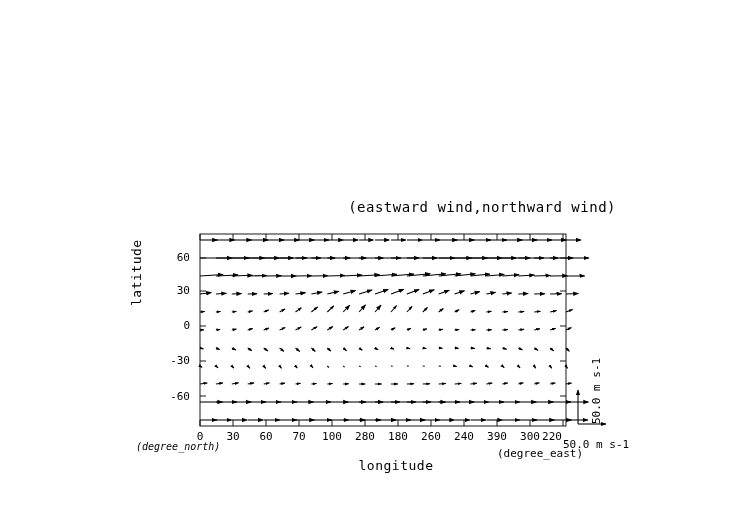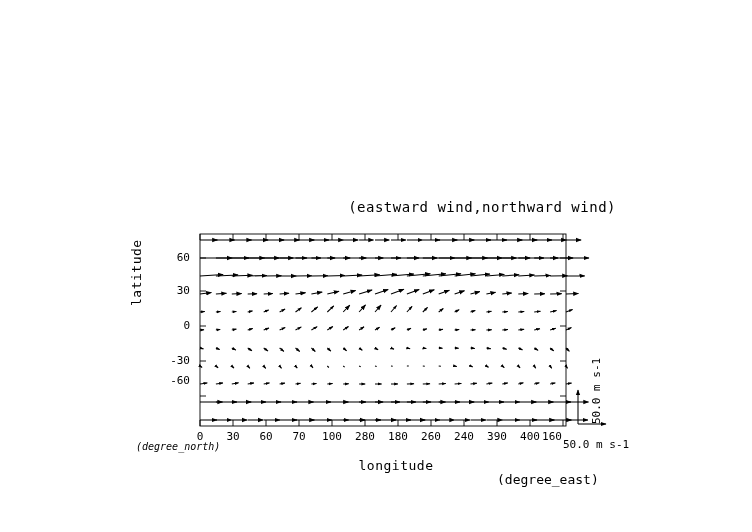--- a/index.html
+++ b/index.html
@@ -59,22 +59,22 @@
     transform: translateX(-50%);
   }
   .tick-y {
     position: absolute;
     font-size: 11px;
     text-align: right;
     transform: translateY(-50%);
   }
   #x-units {
     left: 497px;
-    top: 472px;
-    font-size: 13px;
+    top: 447px;
+    font-size: 11px;
   }
   #y-units {
     left: 136px;
     top: 441px;
     font-size: 10px;
     font-style: italic;
   }
   #key-label-vert {
     position: absolute;
     left: 590px;
@@ -111,24 +111,24 @@
   <div class="lbl tick-x" style="left:200px">0</div>
   <div class="lbl tick-x" style="left:233px">30</div>
   <div class="lbl tick-x" style="left:266px">60</div>
   <div class="lbl tick-x" style="left:299px">70</div>
   <div class="lbl tick-x" style="left:332px">100</div>
   <div class="lbl tick-x" style="left:365px">280</div>
   <div class="lbl tick-x" style="left:398px">180</div>
   <div class="lbl tick-x" style="left:431px">260</div>
   <div class="lbl tick-x" style="left:464px">240</div>
   <div class="lbl tick-x" style="left:497px">390</div>
-  <div class="lbl tick-x" style="left:530px">400</div>
-  <div class="lbl tick-x" style="left:552px">160</div>
-
-  <div class="lbl tick-y" style="left:158px; top:380px; width:32px">-60</div>
+  <div class="lbl tick-x" style="left:530px">300</div>
+  <div class="lbl tick-x" style="left:552px">220</div>
+
+  <div class="lbl tick-y" style="left:158px; top:396px; width:32px">-60</div>
   <div class="lbl tick-y" style="left:158px; top:360px; width:32px">-30</div>
   <div class="lbl tick-y" style="left:158px; top:325px; width:32px">0</div>
   <div class="lbl tick-y" style="left:158px; top:290px; width:32px">30</div>
   <div class="lbl tick-y" style="left:158px; top:257px; width:32px">60</div>
 
   <div class="lbl" id="key-label-vert">50.0 m s-1</div>
   <div class="lbl" id="key-label-horiz">50.0 m s-1</div>
 
   <svg width="752" height="532">
     <defs>

